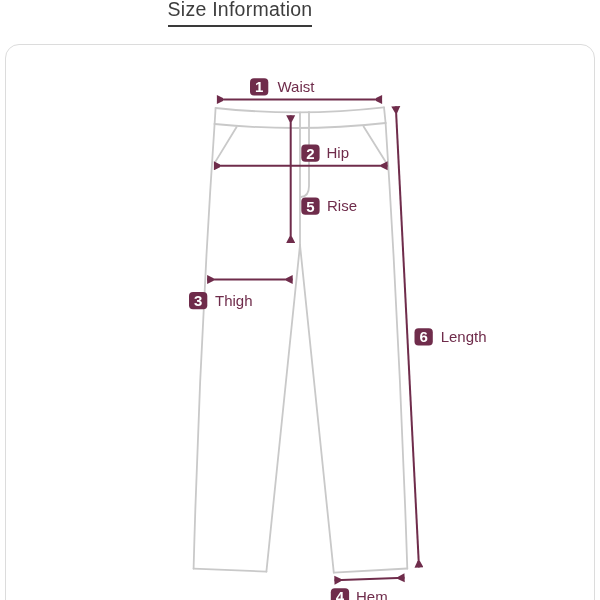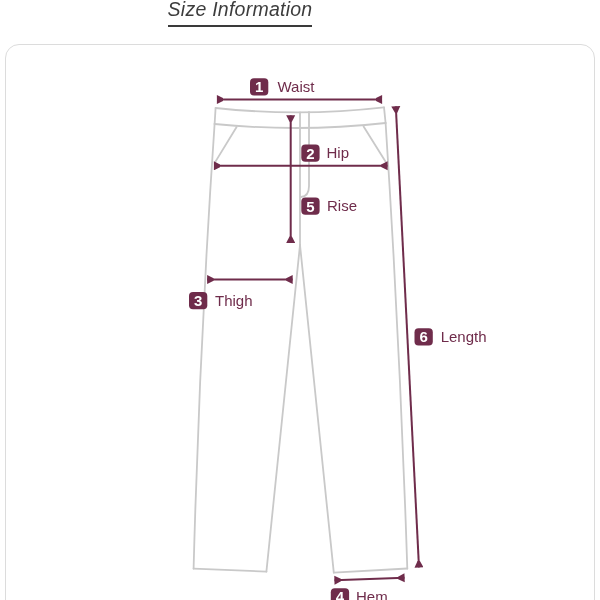--- a/index.html
+++ b/index.html
@@ -1,17 +1,17 @@
 <!DOCTYPE html>
 <html><head>
 <meta charset="utf-8">
 <style>
   html,body{margin:0;padding:0;background:#ffffff;width:600px;height:600px;overflow:hidden;}
   body{font-family:"Liberation Sans", sans-serif;position:relative;}
-  .titlewrap{position:absolute;top:0px;left:0;width:480px;text-align:center;font-style:italic;}
+  .titlewrap{position:absolute;top:0px;left:0;width:480px;text-align:center;}
   .title{display:inline-block;font-size:19.5px;letter-spacing:0.25px;line-height:19px;color:#3d3d3d;padding-bottom:5.5px;border-bottom:2px solid #3a3a3a;}
   .card{position:absolute;left:5px;top:44px;width:588px;height:600px;border:1px solid #dcdcdc;border-radius:14px;background:#ffffff;}
   svg{position:absolute;left:0;top:0;}
   text.lbl{font-family:"Liberation Sans",sans-serif;font-size:15px;fill:#6f2c4b;}
   text.num{font-family:"Liberation Sans",sans-serif;font-size:15px;font-weight:bold;fill:#ffffff;text-anchor:middle;}
 </style>
 </head>
 <body>
 
 <div class="titlewrap"><span class="title">Size Information</span></div>

